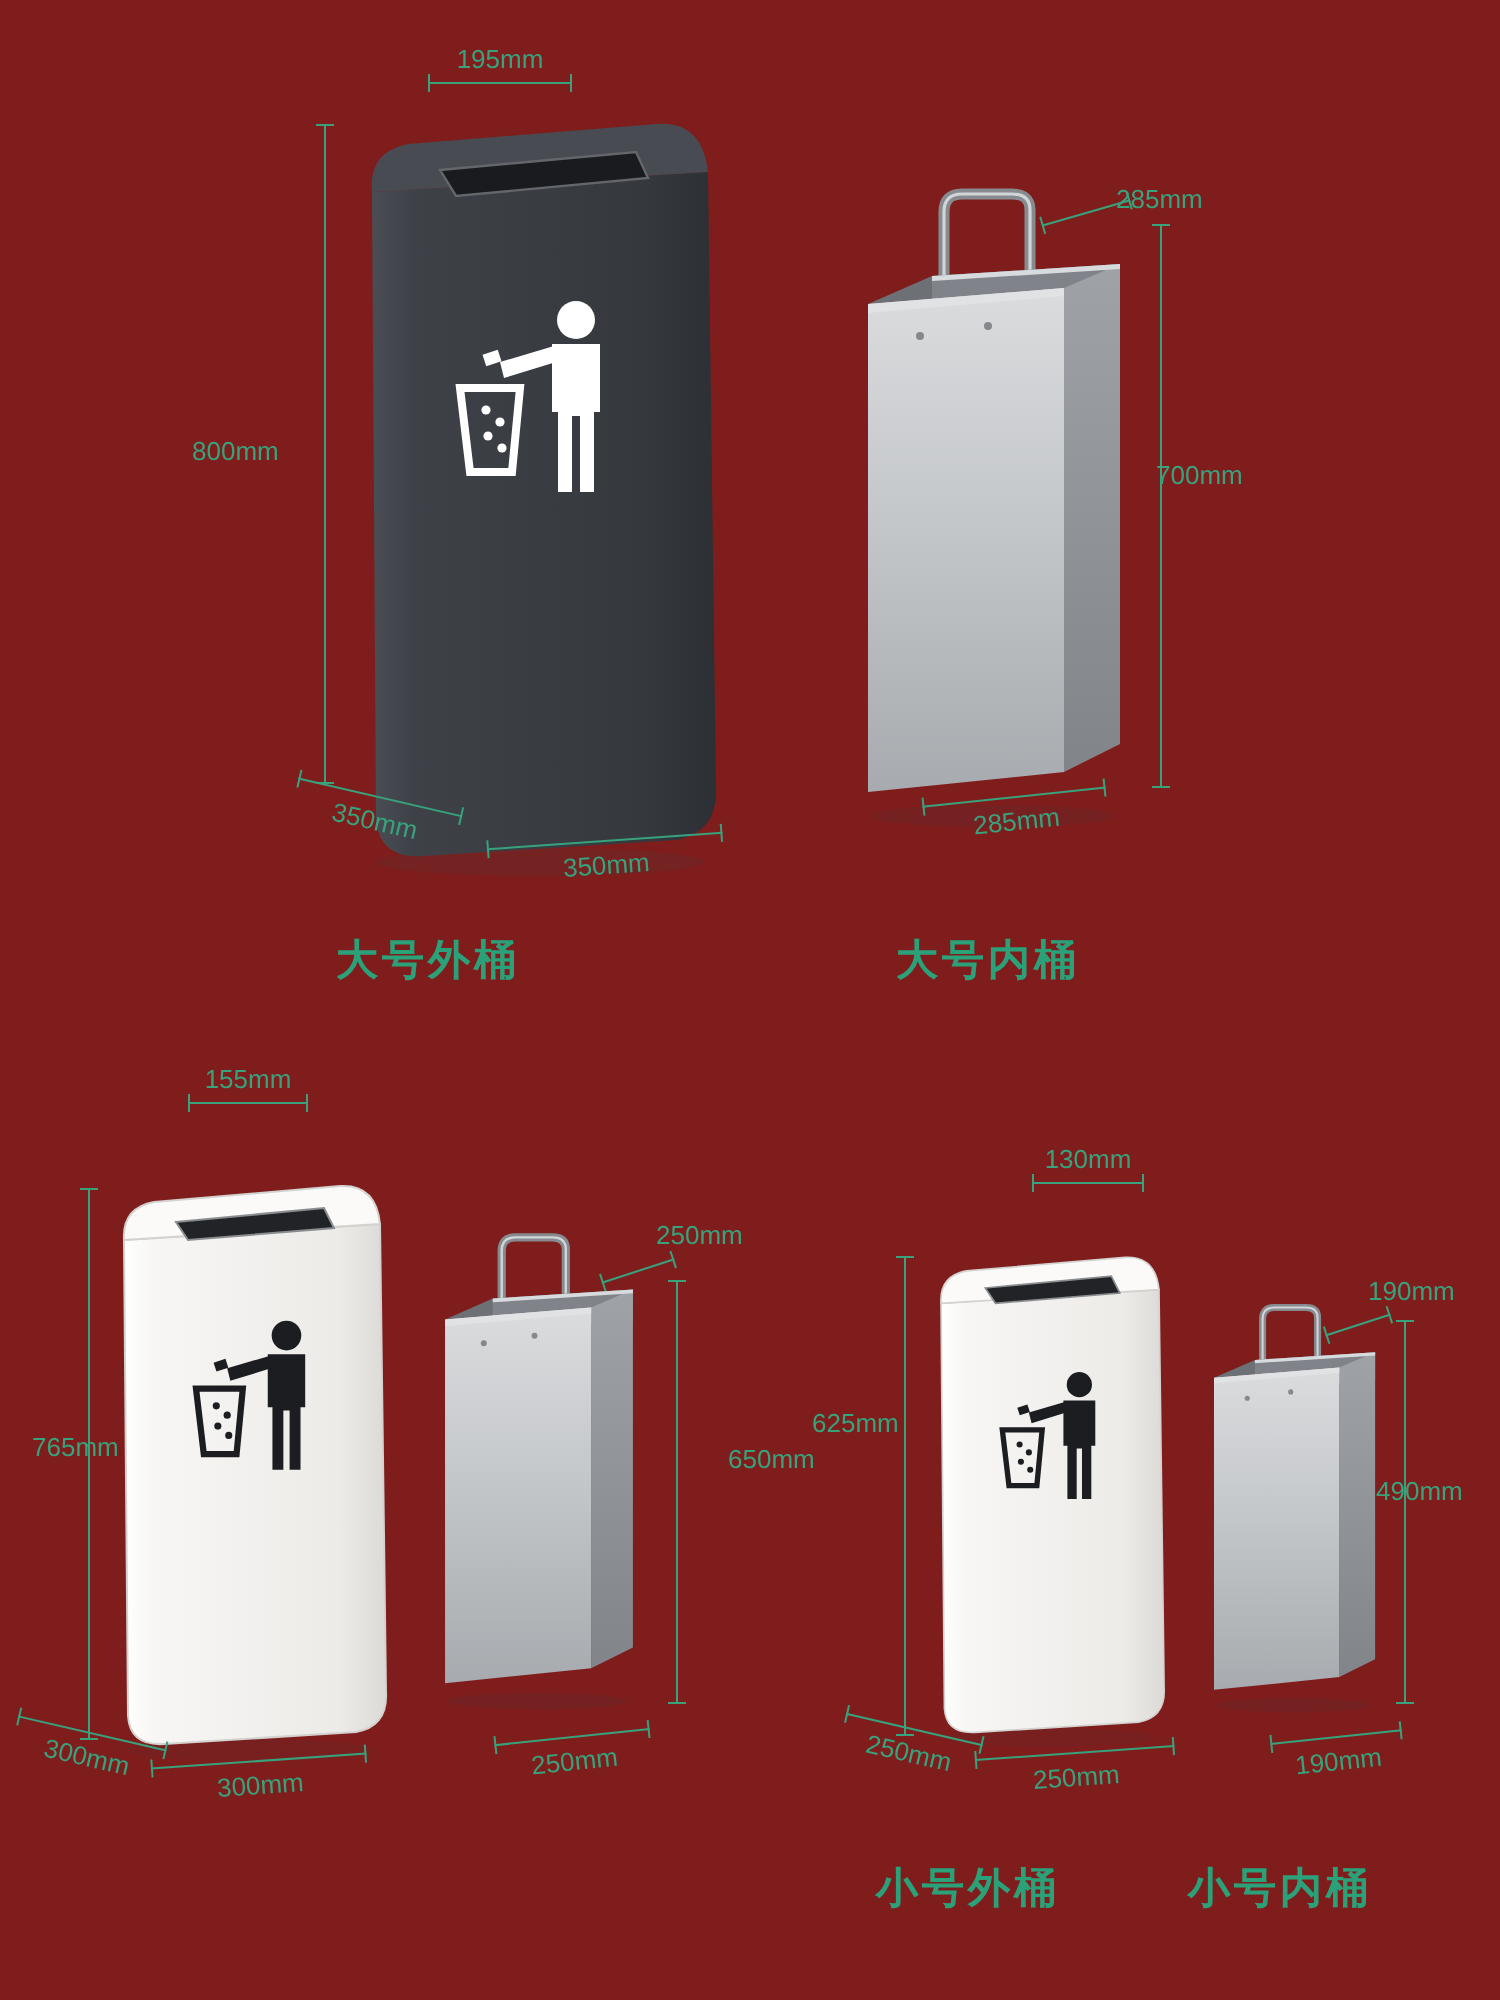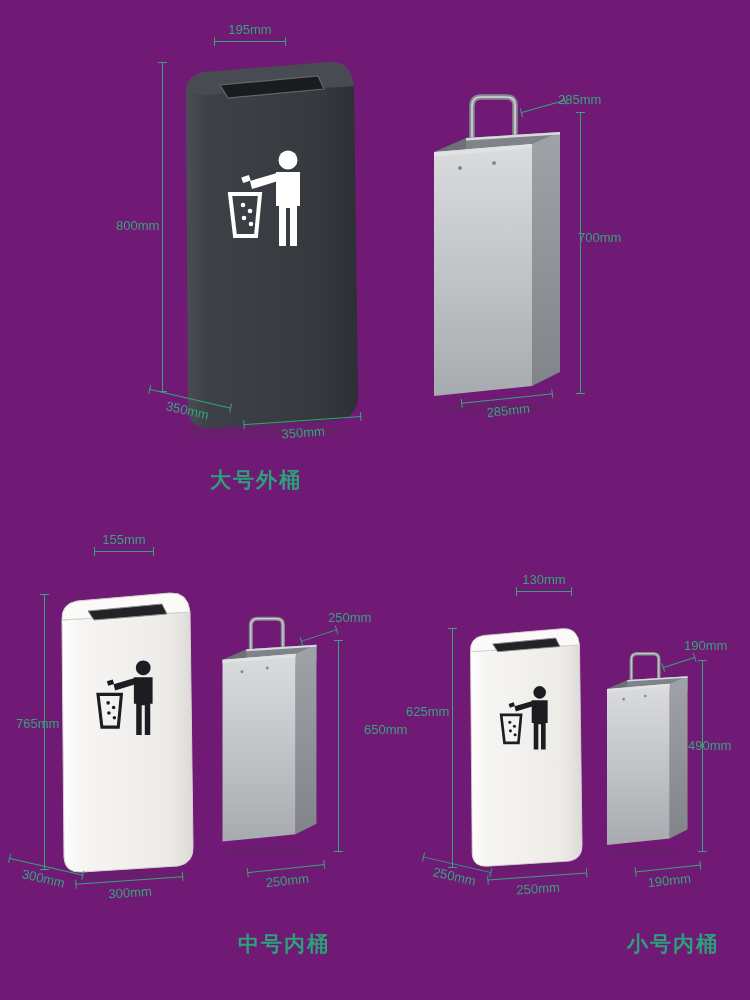--- a/index.html
+++ b/index.html
@@ -1,40 +1,40 @@
 <!DOCTYPE html>
 <html style="--accent: #38a27c; --label: #2ba179;"><head>
 <meta charset="utf-8">
 <style>
   :root { --accent:#38a27c; --label:#2ba179; }
   * { box-sizing:border-box; }
   html,body { margin:0; padding:0; background:#ffffff; }
   .canvas {
     position:relative; width:750px; height:1000px; margin:0 auto;
-    background:#701a75; overflow:hidden;
+    background:#7f1d1d; overflow:hidden;
     font-family:"Liberation Sans", sans-serif;
   }
   .abs { position:absolute; }
   .dim-text {
     color:var(--accent); font-size:13px; line-height:15px; white-space:nowrap;
   }
   .hdim { display:flex; flex-direction:column; align-items:center; gap:4px; }
   .line { width:100%; height:1px; background:var(--accent); position:relative; }
   .line::before, .line::after {
     content:""; position:absolute; width:1px; height:9px; top:-4px; background:var(--accent);
   }
   .line::before { left:0; } .line::after { right:0; }
   .vline { width:1px; background:var(--accent); }
   .vline::before, .vline::after {
     content:""; position:absolute; left:-4px; width:9px; height:1px; background:var(--accent);
   }
   .vline::before { top:0; } .vline::after { bottom:0; }
   .product-label {
     color:var(--label); font-size:21px; font-weight:700; letter-spacing:2px;
-    text-align:center;
+    text-align:left;
   }
 </style>
 </head>
 <body>
 
 <div class="canvas">
 
   <svg width="0" height="0" style="position:absolute" aria-hidden="true">
     <defs>
       <linearGradient id="gDark" x1="0" y1="0" x2="1" y2="0">
@@ -78,21 +78,21 @@
     <path d="M14 48 Q12 28 32 24 L156 14 Q179 12 182 38 Z" fill="#484b51"></path>
     <path d="M48 37 L146 28 L152 41 L56 50 Z" fill="#1a1b1e" stroke="#63666b" stroke-width="1.2"></path>
     <use href="#litterIcon" xlink:href="#litterIcon" transform="translate(58,102)" style="color:#ffffff"></use>
   </svg>
 
   <div class="hdim abs" style="left:214px;top:22px;width:72px">
     <span class="dim-text">195mm</span>
     <div class="line"></div>
   </div>
   <div class="vline abs" style="left:162px;top:62px;height:330px"></div>
-  <span class="dim-text abs" style="left:116px;top:218px">800mm</span>
+  <span class="dim-text abs" style="left:96px;top:218px">800mm</span>
   <div class="hdim abs" style="left:146px;top:398px;width:84px;transform:rotate(13deg)">
     <div class="line"></div>
     <span class="dim-text">350mm</span>
   </div>
   <div class="hdim abs" style="left:244px;top:420px;width:118px;transform:rotate(-4deg)">
     <div class="line"></div>
     <span class="dim-text">350mm</span>
   </div>
   <div class="product-label abs" style="left:168px;top:466px;width:176px">大号外桶</div>
 
@@ -113,20 +113,21 @@
   </svg>
 
   <div class="line abs" style="left:520px;top:106px;width:46px;transform:rotate(-16deg)"></div>
   <span class="dim-text abs" style="left:558px;top:92px">285mm</span>
   <div class="vline abs" style="left:580px;top:112px;height:282px"></div>
   <span class="dim-text abs" style="left:578px;top:230px">700mm</span>
   <div class="hdim abs" style="left:462px;top:398px;width:92px;transform:rotate(-6deg)">
     <div class="line"></div>
     <span class="dim-text">285mm</span>
   </div>
+  <div class="product-label abs" style="left:448px;top:466px;width:166px">大号内桶</div>
 
   <svg class="abs" style="left:52px;top:582px" width="148" height="300" viewBox="0 0 148 300">
     <ellipse cx="73" cy="293" rx="62" ry="5.5" fill="rgba(60,60,60,0.10)"></ellipse>
     <path d="M10 38 L138 30 L141 264 Q142 281 126 284 L30 290 Q13 291 12 276 Z" fill="url(#gWhite)" stroke="#d4d2cf" stroke-width="1"></path>
     <path d="M10 38 Q9 22 25 19 L118 11 Q136 10 138 30 Z" fill="#fbfaf8" stroke="#d4d2cf" stroke-width="1"></path>
     <path d="M36 29 L110 22 L115 32 L42 38 Z" fill="#212326" stroke="#8a8d90" stroke-width="1"></path>
     <use href="#litterIcon" xlink:href="#litterIcon" transform="translate(46,78) scale(0.78)" style="color:#1c1d20"></use>
   </svg>
 
   <div class="hdim abs" style="left:94px;top:532px;width:60px">
@@ -161,21 +162,20 @@
   </svg>
 
   <div class="line abs" style="left:300px;top:634px;width:38px;transform:rotate(-18deg)"></div>
   <span class="dim-text abs" style="left:328px;top:610px">250mm</span>
   <div class="vline abs" style="left:338px;top:640px;height:212px"></div>
   <span class="dim-text abs" style="left:364px;top:722px">650mm</span>
   <div class="hdim abs" style="left:248px;top:868px;width:78px;transform:rotate(-6deg)">
     <div class="line"></div>
     <span class="dim-text">250mm</span>
   </div>
-  <div class="product-label abs" style="left:204px;top:930px;width:160px">中号内桶</div>
 
   <svg class="abs" style="left:462px;top:616px" width="126" height="262" viewBox="0 0 148 300">
     <ellipse cx="73" cy="293" rx="62" ry="5.5" fill="rgba(60,60,60,0.10)"></ellipse>
     <path d="M10 38 L138 30 L141 264 Q142 281 126 284 L30 290 Q13 291 12 276 Z" fill="url(#gWhite)" stroke="#d4d2cf" stroke-width="1"></path>
     <path d="M10 38 Q9 22 25 19 L118 11 Q136 10 138 30 Z" fill="#fbfaf8" stroke="#d4d2cf" stroke-width="1"></path>
     <path d="M36 29 L110 22 L115 32 L42 38 Z" fill="#212326" stroke="#8a8d90" stroke-width="1"></path>
     <use href="#litterIcon" xlink:href="#litterIcon" transform="translate(46,78) scale(0.78)" style="color:#1c1d20"></use>
   </svg>
 
   <div class="hdim abs" style="left:516px;top:572px;width:56px">
@@ -185,20 +185,21 @@
   <div class="vline abs" style="left:452px;top:628px;height:240px"></div>
   <span class="dim-text abs" style="left:406px;top:704px">625mm</span>
   <div class="hdim abs" style="left:420px;top:864px;width:70px;transform:rotate(13deg)">
     <div class="line"></div>
     <span class="dim-text">250mm</span>
   </div>
   <div class="hdim abs" style="left:488px;top:876px;width:100px;transform:rotate(-4deg)">
     <div class="line"></div>
     <span class="dim-text">250mm</span>
   </div>
+  <div class="product-label abs" style="left:438px;top:930px;width:164px">小号外桶</div>
 
   <svg class="abs" style="left:598px;top:648px" width="96" height="211" viewBox="0 0 150 330">
     <ellipse cx="76" cy="320" rx="60" ry="5.5" fill="rgba(60,60,60,0.13)"></ellipse>
     <g>
       <path d="M52 56 L52 18 Q52 9 61 9 L86 9 Q95 9 95 17 L95 52" fill="none" stroke="#878b90" stroke-width="5.5"></path>
       <path d="M52 56 L52 18 Q52 9 61 9 L86 9 Q95 9 95 17 L95 52" fill="none" stroke="#d2d5d8" stroke-width="1.6"></path>
     </g>
     <path d="M14 64 L112 56 L140 44 L46 50 Z" fill="#6d7175"></path>
     <path d="M46 50 L140 44 L140 66 L46 74 Z" fill="#80848a"></path>
     <path d="M112 56 L140 44 L140 284 L112 298 Z" fill="url(#gSide)"></path>

